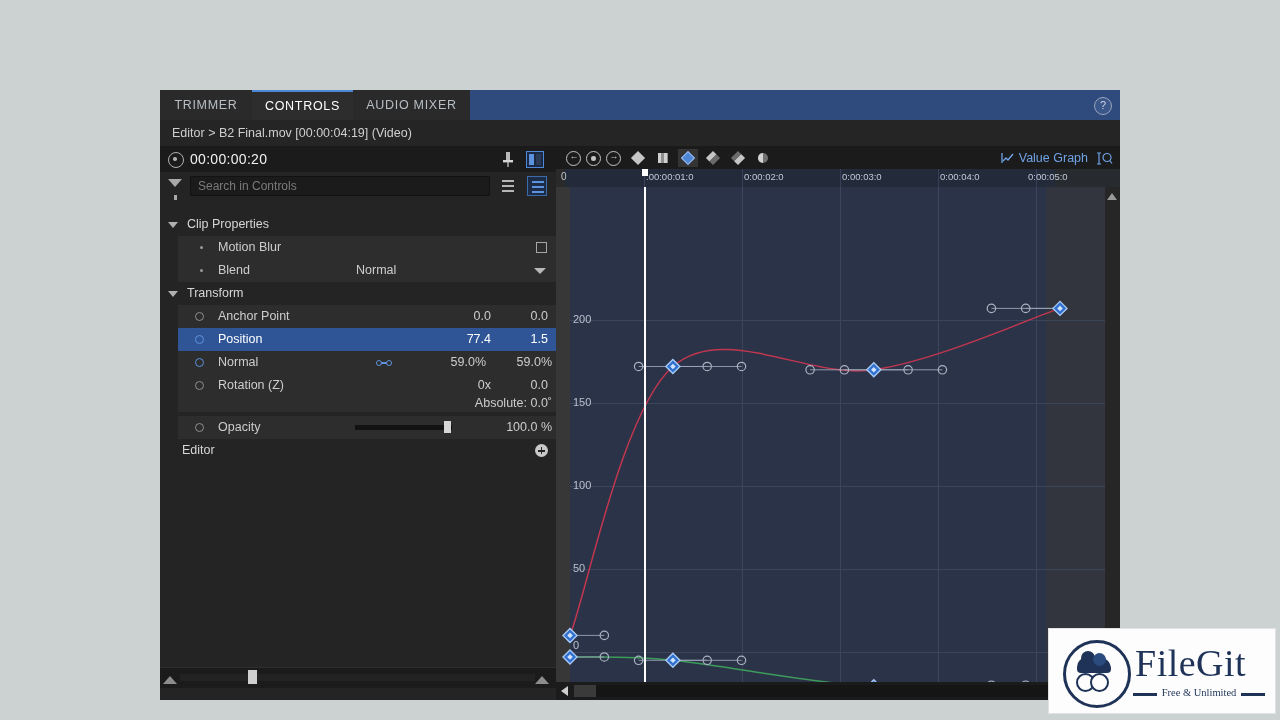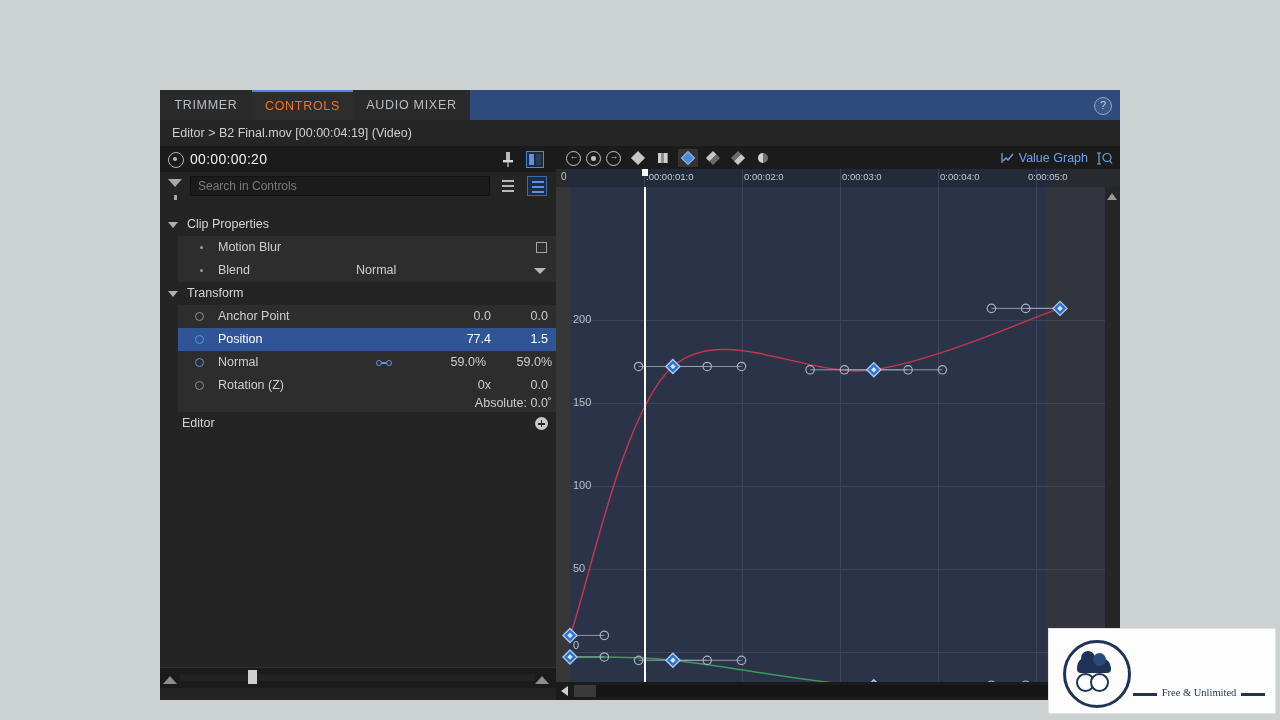--- a/index.html
+++ b/index.html
@@ -18,21 +18,21 @@
   .tabbar{
     position:absolute;left:0;top:0;width:960px;height:30px;
     background:#2f4a7c;
   }
   .tab{
     position:absolute;top:0;height:30px;line-height:30px;
     font-size:12.5px;letter-spacing:.7px;
     text-align:center;color:#b9bec4;cursor:default;
   }
   .tab.inactive{background:#2a2a2a;}
-  .tab.active{background:#2d2d2d;color:#f97316;border-top:2px solid #4e87d6;line-height:28px;}
+  .tab.active{background:#2d2d2d;color:#ffffff;border-top:2px solid #4e87d6;line-height:28px;}
   #tab0{left:0;width:92px;}
   #tab1{left:92px;width:101px;}
   #tab2{left:193px;width:117px;}
   .helpicon{
     position:absolute;right:8px;top:7px;width:16px;height:16px;border-radius:50%;
     border:1px solid #9aa7bd;color:#c9d3e3;font-size:11px;line-height:15px;text-align:center;
     background:#3b5689;cursor:pointer;
   }
 
   
@@ -274,20 +274,27 @@
       </div>
 
       <div class="prow rowtall">
         <div class="kf"></div>
         <span class="lbl">Rotation (Z)</span>
         <span class="v1" style="right:65px">0x</span>
         <span class="v2">0.0</span>
         <span class="abs">Absolute: 0.0˚</span>
       </div>
 
+      <div class="prow" style="margin-top:4px">
+        <div class="kf"></div>
+        <span class="lbl">Opacity</span>
+        <div class="opbar"></div>
+        <div class="ophandle"></div>
+        <span class="v2w">100.0 %</span>
+      </div>
 
       <div class="effrow">
         <span>Editor</span>
         <div class="plusbtn"></div>
       </div>
     </div>
 
     <div class="lbot">
       <div class="hill l"></div>
       <div class="track"></div>
@@ -476,16 +483,17 @@
       <div class="arw r"></div>
     </div>
   </div>
 </div>
 
 <div class="wm">
   <div class="ring"></div>
   <div class="cloud"></div>
   <div class="lens a"></div>
   <div class="lens b"></div>
+  <div class="name">FileGit</div>
   <div class="rule l"></div>
   <div class="sub">Free &amp; Unlimited</div>
   <div class="rule r"></div>
 </div>
 
 </body></html>

